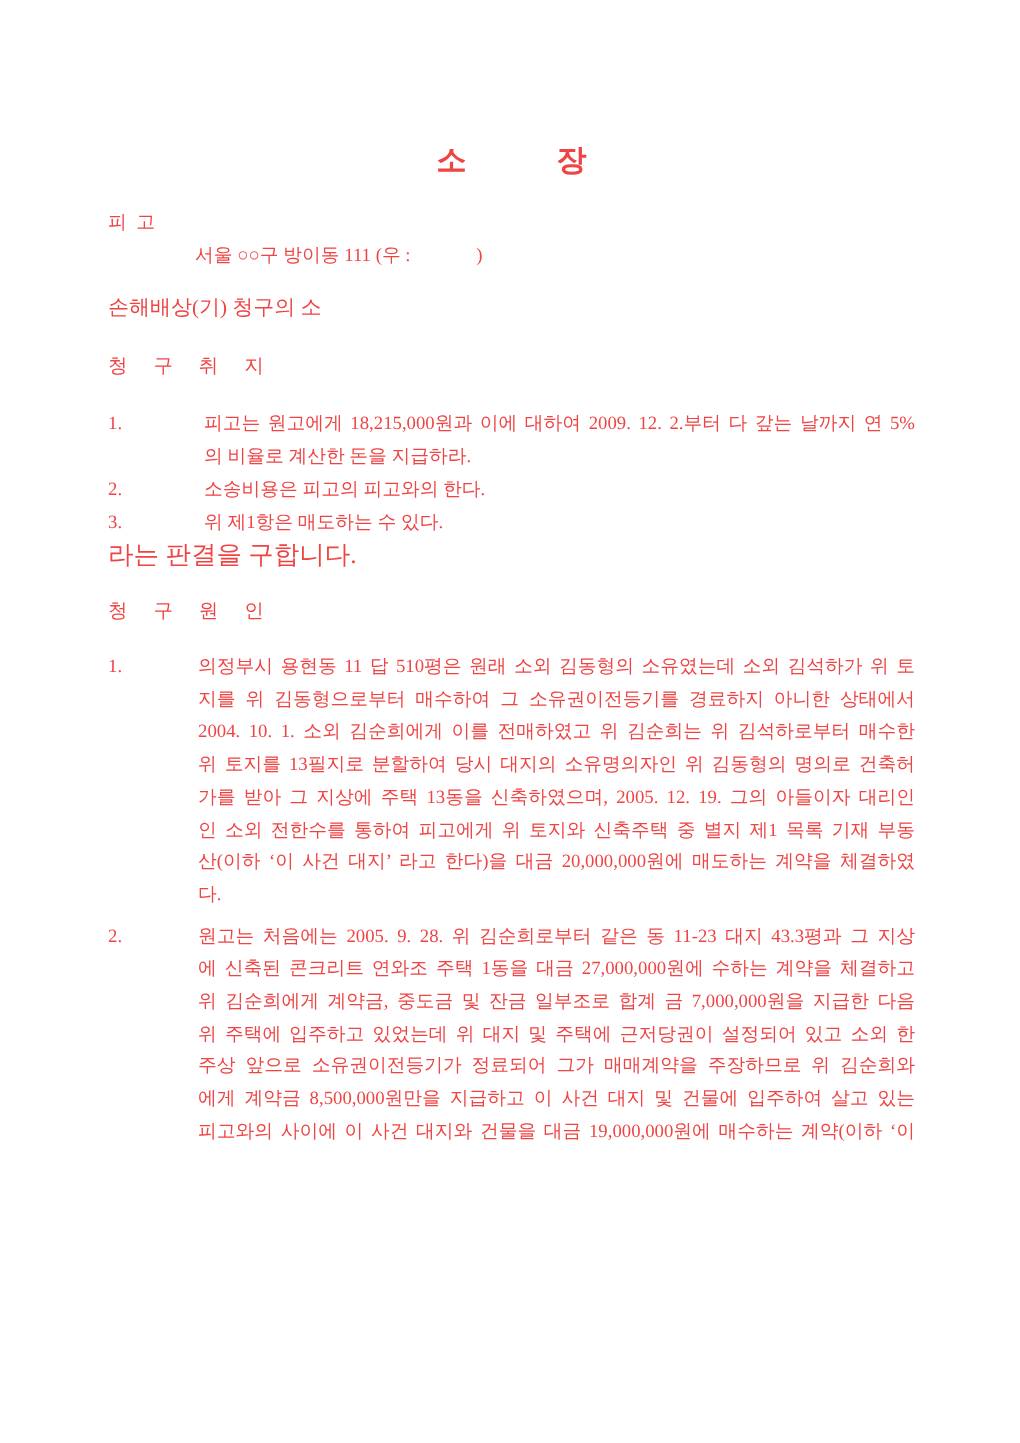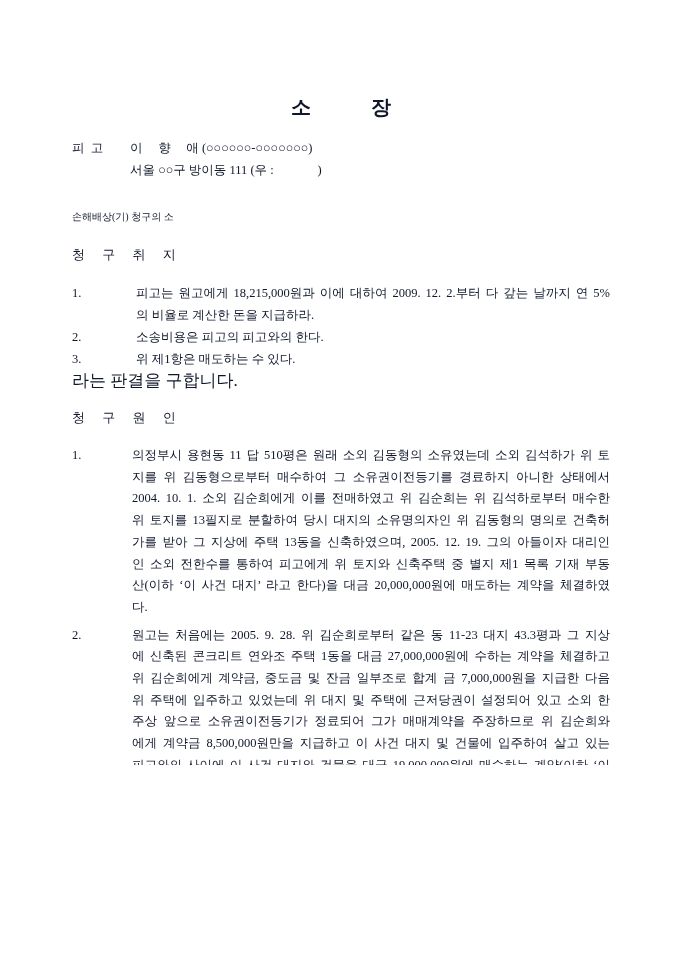--- a/index.html
+++ b/index.html
@@ -1,41 +1,41 @@
 <!DOCTYPE html>
 <html><head>
 <meta charset="utf-8">
 <style>
   html,body{margin:0;padding:0;background:#ffffff;}
   .page{
     position:relative;
     width:680px;height:765px;
     background:#ffffff;
     overflow:hidden;
-    color:#0f172a;
+    color:#ef4444;
     font-family:"Liberation Serif","DejaVu Serif",serif;
   }
   .content{position:absolute;left:72px;top:0;width:538px;}
 
   .title{
     margin:95px 0 0 0;
     font-size:20px;font-weight:700;
     line-height:24px;
     text-align:center;
     white-space:pre;
   }
 
   .party{font-size:12.5px;line-height:22px;}
   .party--plaintiff{margin-top:46px;}
   .party--defendant{margin-top:18px;}
   .prow{display:flex;}
   .prole{flex:none;width:58px;white-space:pre;}
   .ptext{white-space:pre;}
 
-  .case-title{margin-top:27px;font-size:10px;line-height:18px;}
+  .case-title{margin-top:16px;font-size:14px;line-height:18px;}
 
   .sec-heading{
     margin-top:20px;
     font-size:13px;line-height:18px;
     letter-spacing:2px;word-spacing:10px;
   }
   .sec-heading.second{margin-top:17px;}
 
   .claims{margin-top:18px;font-size:12.5px;}
   .item{display:flex;}
@@ -58,21 +58,20 @@
 
 <div class="page">
   <div class="content">
 
     <h1 class="title">소            장</h1>
 
 
     <div class="party party--defendant">
       <div class="prow">
         <span class="prole">피  고</span>
-        <span class="ptext">이     향     애 (○○○○○○-○○○○○○○)</span>
       </div>
       <div class="prow">
         <span class="prole"></span>
         <span class="ptext">서울 ○○구 방이동 111 (우 :              )</span>
       </div>
     </div>
 
     <div class="case-title">손해배상(기) 청구의 소</div>
 
     <div class="sec-heading">청 구 취 지</div>

